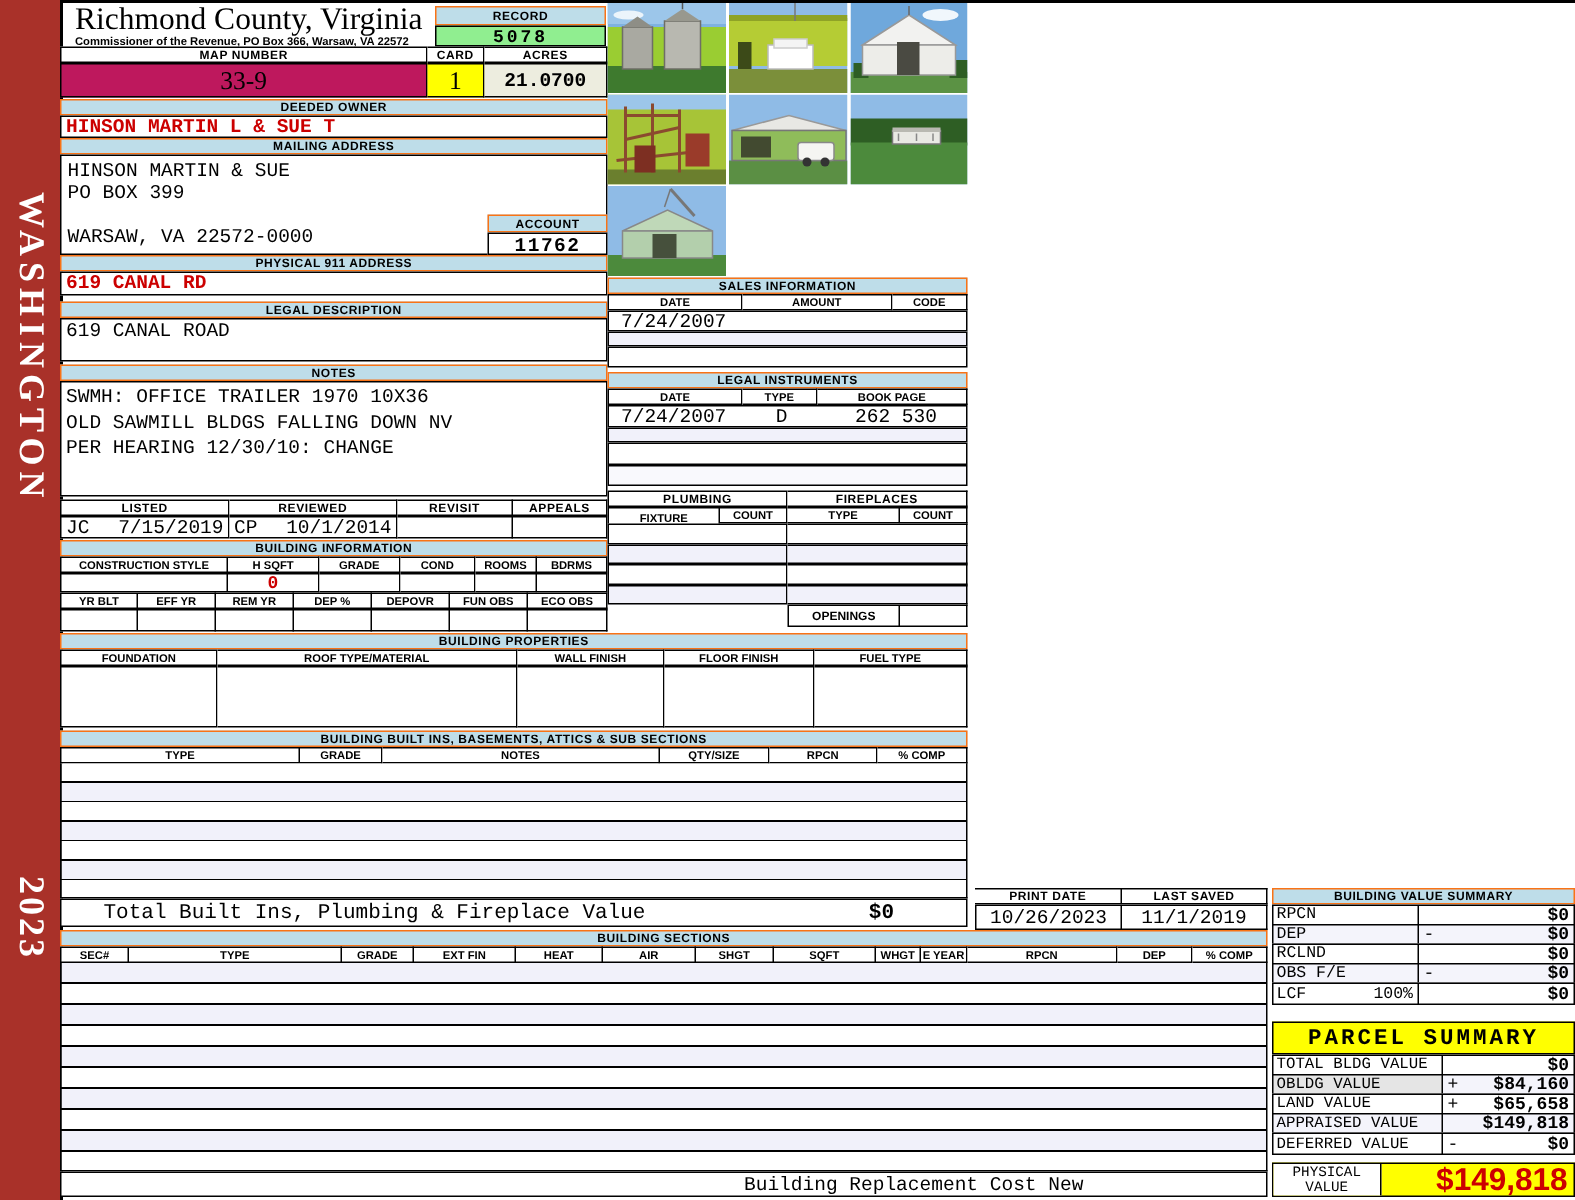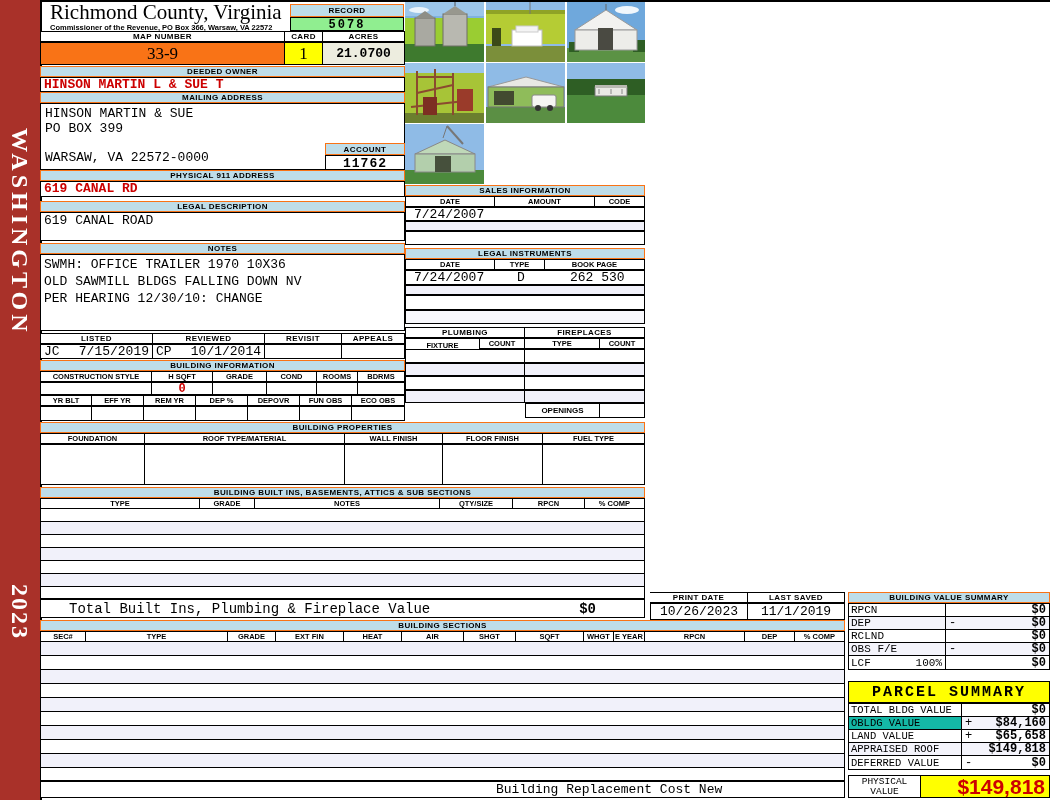--- a/index.html
+++ b/index.html
@@ -44,21 +44,21 @@
   <div class="abs bar" style="left:290px;top:4px;width:114px;height:13px;">RECORD</div>
   <div class="abs mono" style="left:290px;top:17px;width:114px;height:14px;background:#90EE90;border:1px solid #000;
        font-weight:700;font-size:12px;text-align:center;letter-spacing:2px;">5078</div>
 
   <div class="abs tr" style="left:40px;top:31px;">
     <div class="bar" style="width:245px;height:11px;">MAP NUMBER</div>
     <div class="bar" style="width:38px;height:11px;">CARD</div>
     <div class="bar" style="width:82px;height:11px;">ACRES</div>
   </div>
   <div class="abs tr" style="left:40px;top:42px;">
-    <div style="width:245px;height:23px;background:#f97316;font-family:'Liberation Serif',serif;font-size:17px;">33-9</div>
+    <div style="width:245px;height:23px;background:#be185d;font-family:'Liberation Serif',serif;font-size:17px;">33-9</div>
     <div style="width:38px;height:23px;background:#FFFF00;font-family:'Liberation Serif',serif;font-size:17px;">1</div>
     <div class="mono" style="width:82px;height:23px;background:#EDEDDF;font-weight:700;font-size:13px;">21.0700</div>
   </div>
 
   <div class="abs bar" style="left:40px;top:66px;width:365px;height:11px;">DEEDED OWNER</div>
   <div class="abs cell mono red" style="left:40px;top:77px;width:365px;height:15px;font-weight:700;font-size:13px;line-height:13px;padding-left:3px;">HINSON MARTIN L &amp; SUE T</div>
 
   <div class="abs bar" style="left:40px;top:92px;width:365px;height:11px;">MAILING ADDRESS</div>
   <div class="abs cell" style="left:40px;top:103px;width:365px;height:67px;">
     <div class="mono" style="font-size:13px;padding:2px 0 0 4px;">HINSON MARTIN &amp; SUE</div>
@@ -379,35 +379,35 @@
        font-weight:700;font-size:15px;letter-spacing:2px;">PARCEL SUMMARY</div>
   <div class="abs" style="left:848px;top:703px;width:202px;">
     <div class="tr">
       <div class="mono" style="width:114px;height:14px;font-size:10.5px;justify-content:flex-start;padding-left:2px;">TOTAL BLDG VALUE</div>
       <div class="mono" style="width:88px;height:14px;font-size:12px;justify-content:space-between;padding:0 3px;">
         <span></span>
         <span style="font-weight:700;">$0</span>
       </div>
     </div>
     <div class="tr" style="margin-top:-1px;">
-      <div class="mono" style="width:114px;height:14px;font-size:10.5px;justify-content:flex-start;padding-left:2px;background:#14b8a6;">OBLDG VALUE</div>
+      <div class="mono" style="width:114px;height:14px;font-size:10.5px;justify-content:flex-start;padding-left:2px;background:#e5e5e5;">OBLDG VALUE</div>
       <div class="mono" style="width:88px;height:14px;font-size:12px;justify-content:space-between;padding:0 3px;background:#F4F4FB;">
         <span>+</span>
         <span style="font-weight:700;">$84,160</span>
       </div>
     </div>
     <div class="tr" style="margin-top:-1px;">
       <div class="mono" style="width:114px;height:14px;font-size:10.5px;justify-content:flex-start;padding-left:2px;">LAND VALUE</div>
       <div class="mono" style="width:88px;height:14px;font-size:12px;justify-content:space-between;padding:0 3px;">
         <span>+</span>
         <span style="font-weight:700;">$65,658</span>
       </div>
     </div>
     <div class="tr" style="margin-top:-1px;">
-      <div class="mono" style="width:114px;height:14px;font-size:10.5px;justify-content:flex-start;padding-left:2px;background:#F4F4FB;">APPRAISED ROOF</div>
+      <div class="mono" style="width:114px;height:14px;font-size:10.5px;justify-content:flex-start;padding-left:2px;background:#F4F4FB;">APPRAISED VALUE</div>
       <div class="mono" style="width:88px;height:14px;font-size:12px;justify-content:space-between;padding:0 3px;background:#F4F4FB;">
         <span></span>
         <span style="font-weight:700;">$149,818</span>
       </div>
     </div>
     <div class="tr" style="margin-top:-1px;">
       <div class="mono" style="width:114px;height:15px;font-size:10.5px;justify-content:flex-start;padding-left:2px;">DEFERRED VALUE</div>
       <div class="mono" style="width:88px;height:15px;font-size:12px;justify-content:space-between;padding:0 3px;">
         <span>-</span>
         <span style="font-weight:700;">$0</span>

